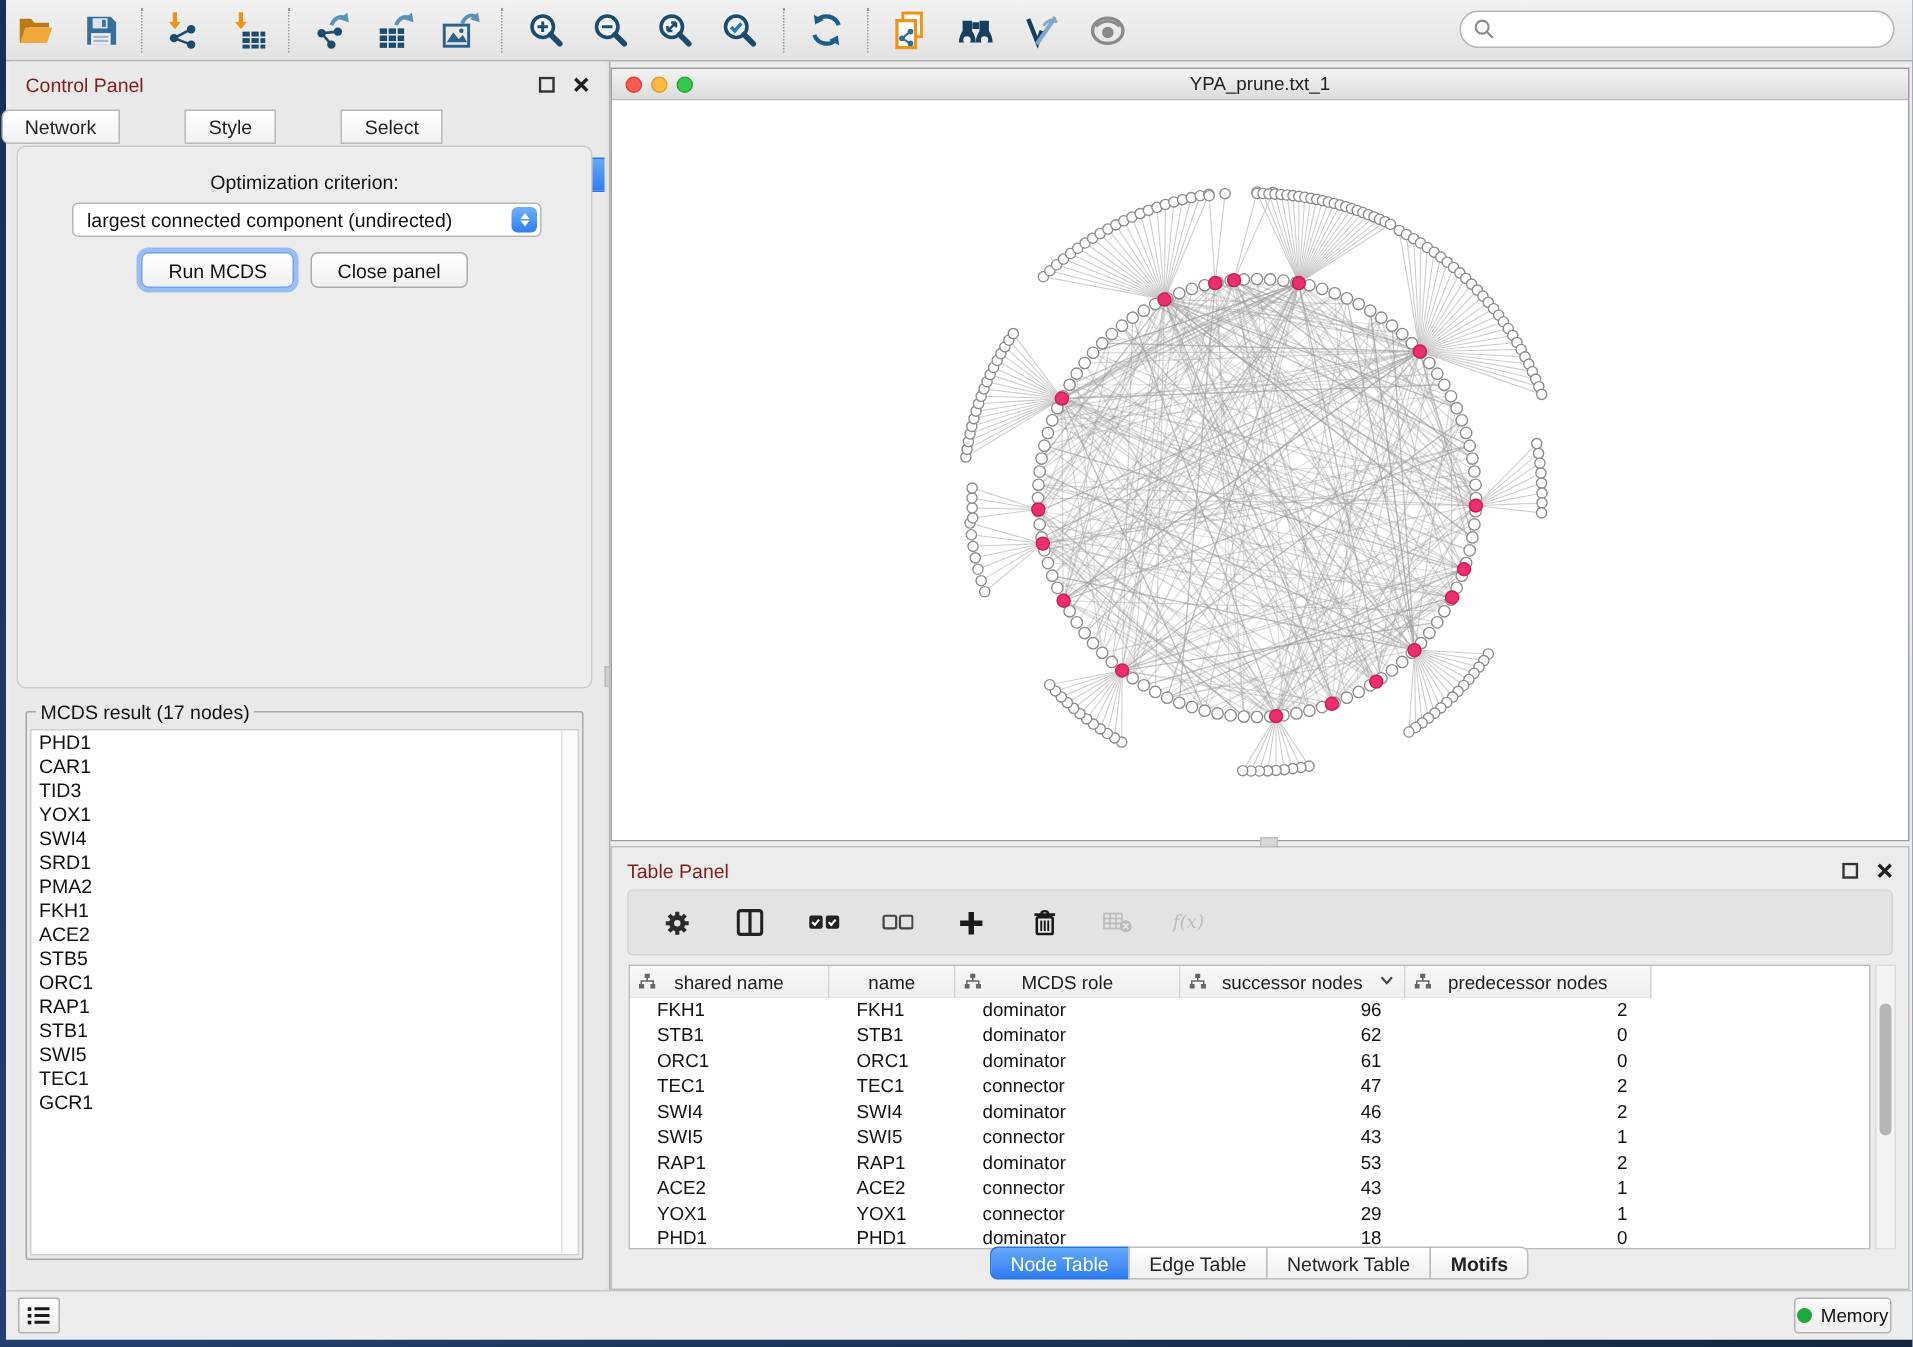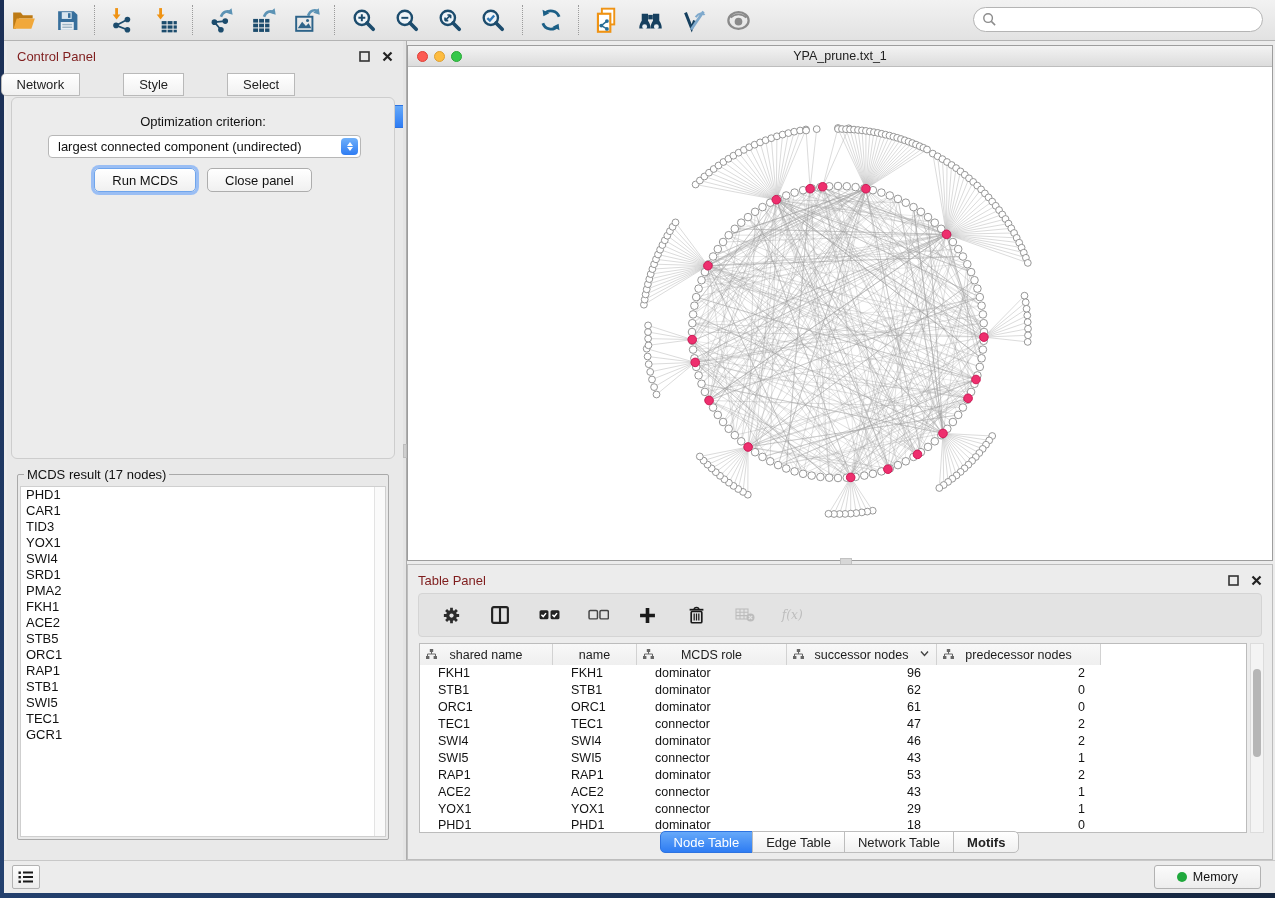--- a/index.html
+++ b/index.html
@@ -94,21 +94,21 @@
   .ttab { height:22px; padding:0 13px; font-size:13px; color:#222; background:linear-gradient(#ffffff,#f0f0f0);
     border:1px solid #bdbdbd; margin-left:-1px; display:flex; align-items:center; cursor:pointer; }
   .ttab:first-child { border-radius:5px 0 0 5px; }
   .ttab:last-child { border-radius:0 5px 5px 0;font-weight:bold; }
   .ttab.sel { background:linear-gradient(#66a9f9,#2e7cf3); color:#fff; border-color:#2d73e0; }
 
   
   .statusbar { position:absolute; left:0; right:0; bottom:0; height:33px; background:#ececec; border-top:1px solid #c8c8c8; }
   .listbtn { position:absolute; left:8px; top:4px; width:28px; height:24px; background:linear-gradient(#fdfdfd,#ececec);
     border:1px solid #b2b2b2; border-radius:2px; display:flex; align-items:center; justify-content:center; cursor:pointer; }
-  .membtn { position:absolute; right:14px; top:4px; height:24px; padding:0 22px; background:linear-gradient(#fbfbfb,#ededed);
+  .membtn { position:absolute; right:14px; top:4px; height:24px; padding:0 1px; background:linear-gradient(#fbfbfb,#ededed);
     border:1px solid #b2b2b2; border-radius:3px; display:flex; align-items:center; gap:6px; font-size:12.5px; color:#111; cursor:pointer; }
   .memdot { width:10px; height:10px; border-radius:50%; }
 </style>
 </head>
 <body>
 
 <div class="app">
 
   <div class="toolbar">
     <button class="tbtn" style="left:2px">

